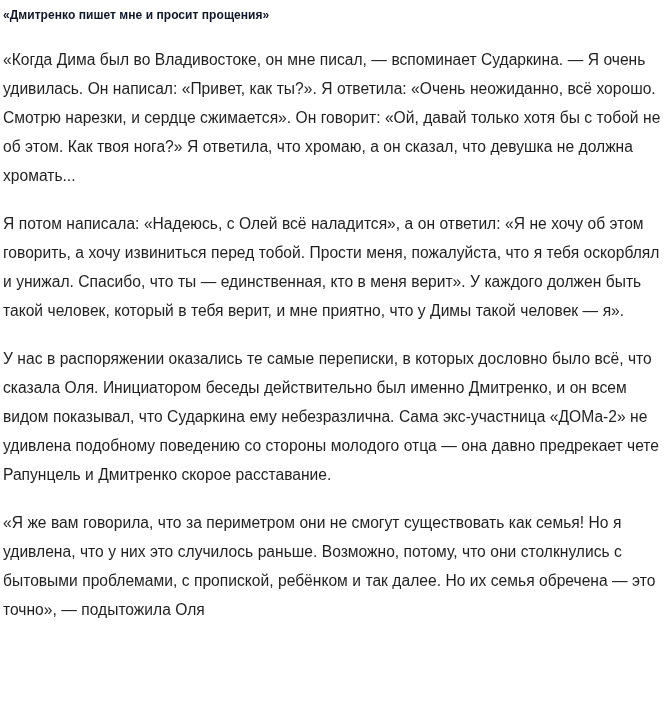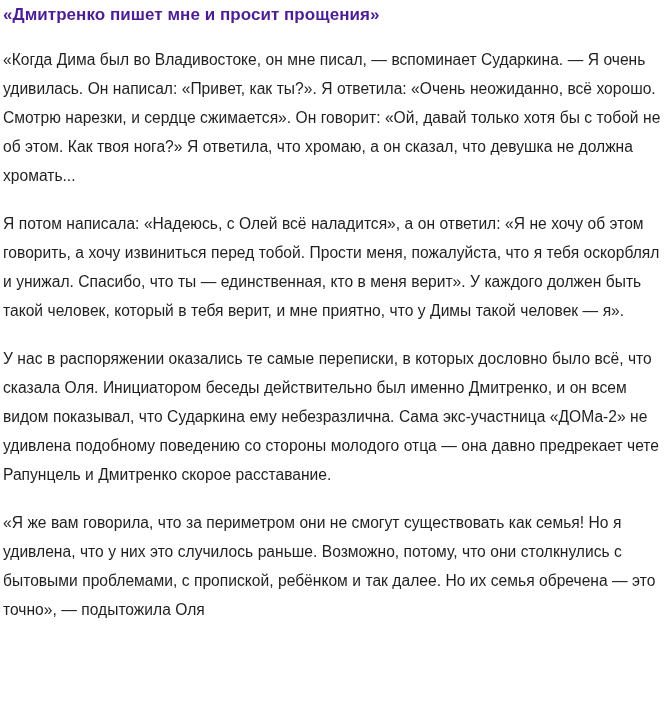--- a/index.html
+++ b/index.html
@@ -15,26 +15,26 @@
     font-family: "Liberation Sans", "DejaVu Sans", sans-serif;
     color: #1f1f1f;
     -webkit-font-smoothing: antialiased;
   }
   .article {
     box-sizing: border-box;
     width: 670px;
     padding: 4px 8px 0 3px;
   }
   .article-title {
-    font-size: 17px;
+    font-size: 12px;
     font-weight: bold;
     line-height: 22px;
     margin: 0 0 0 0;
     letter-spacing: 0.05px;
-    color: #4c1d95;
+    color: #0f172a;
   }
   .article-body {
     margin: 0;
     padding: 0;
   }
   .paragraph {
     font-size: 15.6px;
     line-height: 29px;
     margin: 0;
     padding: 0;

